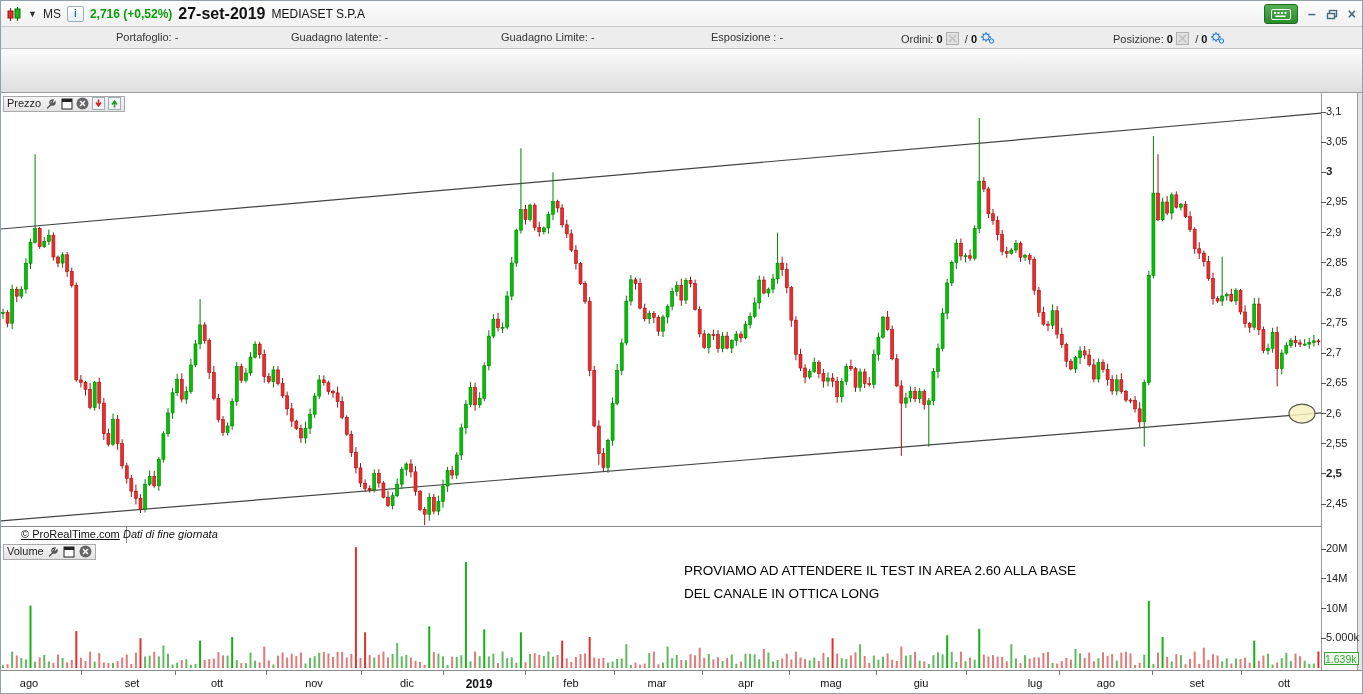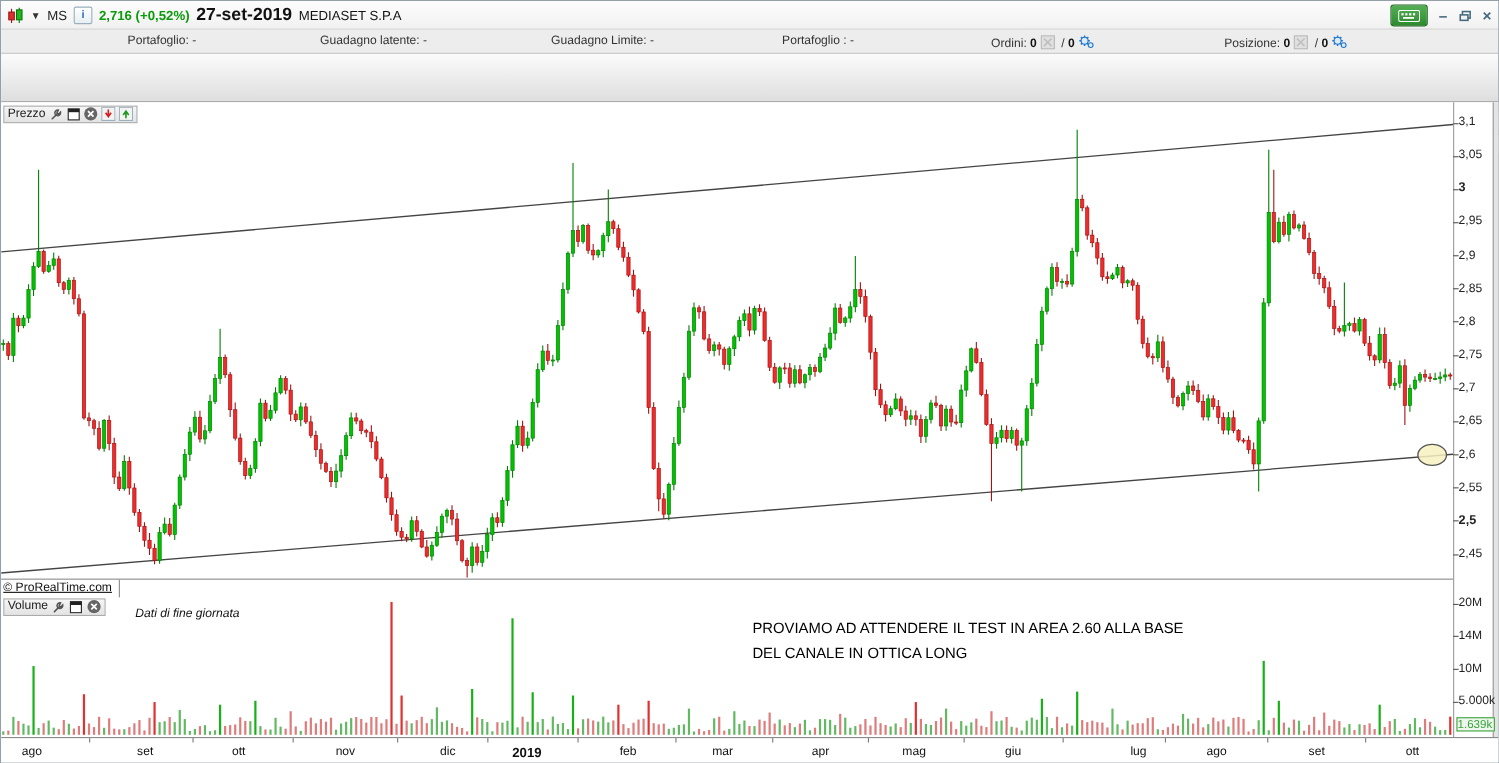--- a/index.html
+++ b/index.html
@@ -53,23 +53,23 @@
   .chartzone{position:absolute;left:0;top:92px;width:1363px;height:602px;background:#fff;}
   .axis-border{position:absolute;left:1320px;top:0;width:1px;height:577px;background:#9a9a9a;}
   .right-strip{position:absolute;left:1356px;top:0;width:7px;height:602px;background:#e4e4e4;border-left:1px solid #9a9a9a;box-sizing:border-box;}
   .panel-chip{position:absolute;height:16px;background:linear-gradient(#f6f6f6,#e3e3e3);border:1px solid #aaa;
     display:flex;gap:3px;padding:0 3px;font-size:11px;color:#222;box-sizing:border-box;z-index:5;}
   .chip-ico{width:13px;height:13px;display:flex;align-items:center;justify-content:center;cursor:pointer;}
   .pricelabel{position:absolute;left:1325px;font-size:11px;color:#222;white-space:nowrap;}
   .pricelabel.bold{font-weight:bold;font-size:11.5px;}
   .tickdash{position:absolute;left:1320px;width:5px;height:1px;background:#555;}
   .copyright{position:absolute;left:0;top:433px;width:1320px;height:15px;border-top:1px solid #8a8a8a;background:#fff;font-size:11px;color:#111;}
-  .cr-cell{position:absolute;left:0;top:0;height:15px;border-right:1px solid #8a8a8a;padding:1px 6px 0 2px;}
+  .cr-cell{position:absolute;left:0;top:0;height:15px;border-right:1px solid #8a8a8a;padding:1px 6px 0 20px;}
   .cr-link{text-decoration:underline;cursor:pointer;color:#111;}
-  .cr-note{position:absolute;left:122px;top:1px;font-style:italic;margin-top:24px;}
+  .cr-note{position:absolute;left:122px;top:1px;font-style:italic;}
   .annotation{position:absolute;left:683px;top:466px;font-size:13.5px;color:#000;line-height:23px;white-space:nowrap;z-index:4;}
   .vol-badge{position:absolute;left:1323px;width:35px;height:13px;border:1px solid #3aa43a;background:#edf7ed;
     color:#3aa43a;font-size:10.5px;text-align:right;line-height:13px;padding-right:2px;box-sizing:border-box;}
   .timeaxis{position:absolute;left:0;top:577px;width:1363px;height:25px;border-top:1px solid #8a8a8a;background:#fff;}
   .month{position:absolute;top:6px;font-size:11px;color:#111;transform:translateX(-50%);}
   .month.bold{font-weight:bold;font-size:12px;}
   .mtick{position:absolute;top:0;width:1px;height:4px;background:#777;}
   svg{display:block;}
 </style>
 </head>
@@ -119,21 +119,21 @@
   </div>
 
   <div class="accountbar">
     <span class="acct-item" style="left:115px">
       <span>Portafoglio:</span> <span>-</span></span>
     <span class="acct-item" style="left:290px">
       <span>Guadagno latente:</span> <span>-</span></span>
     <span class="acct-item" style="left:500px">
       <span>Guadagno Limite:</span> <span>-</span></span>
     <span class="acct-item" style="left:710px">
-      <span>Portafoglio :</span> <span>-</span></span>
+      <span>Esposizione :</span> <span>-</span></span>
     <span class="acct-item" style="left:900px">
       <span>Ordini:</span> <span class="acct-b">0</span>
       <span class="mini-ico"><svg width="13" height="13">
             <rect x="0.5" y="0.5" width="12" height="12" fill="#e0e0e0" stroke="#b0b0b0"></rect>
             <path d="M3 3 L10 10 M10 3 L3 10" stroke="#c0c0c0" stroke-width="1.6"></path>
           </svg></span>
       &nbsp;<span>/</span> <span class="acct-b">0</span>
       <span class="mini-ico"><svg width="16" height="14">
             <g stroke="#2277cc" fill="#dceaf8">
               <circle cx="6" cy="6" r="3.2"></circle>

